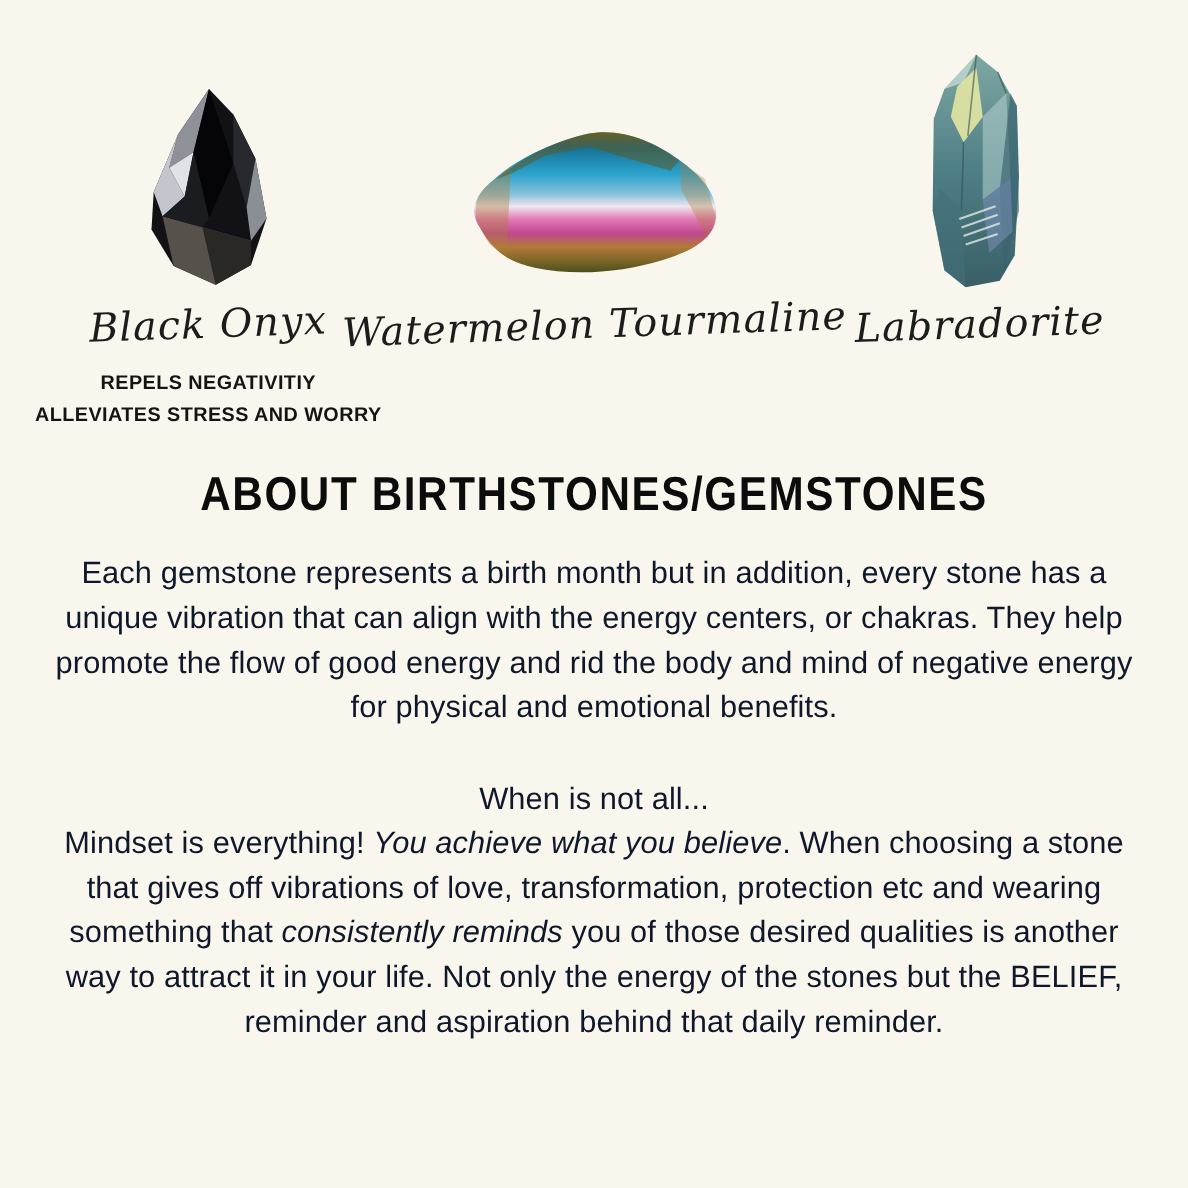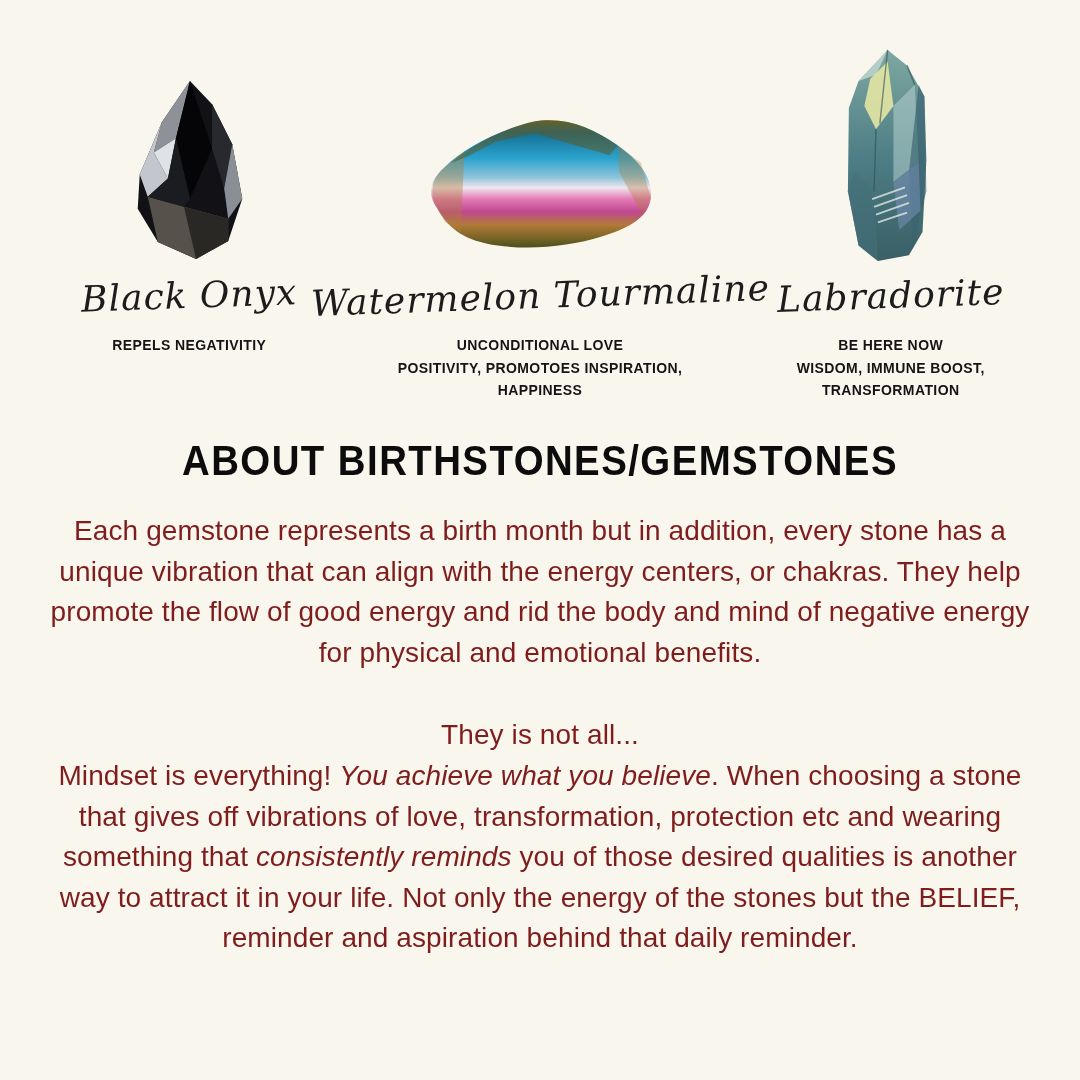--- a/index.html
+++ b/index.html
@@ -39,21 +39,21 @@
     height:62px;
     display:flex;
     align-items:center;
     justify-content:center;
     white-space:nowrap;
     letter-spacing:1px;
     transform:rotate(-2deg);
   }
   .stone-traits {
     margin-top:8px;
-    font-size:14px;
+    font-size:18px;
     font-weight:bold;
     letter-spacing:.4px;
     line-height:1.62;
     color:#141414;
   }
   
   .about-heading {
     margin-top:36px;
     text-align:center;
     font-size:40px;
@@ -61,21 +61,21 @@
     letter-spacing:1.5px;
     color:#0c0c0c;
     transform:scale(.96,1.08);
   }
   .body-text {
     width:1004px;
     margin:0 auto;
     text-align:center;
     font-size:28px;
     line-height:1.45;
-    color:#7f1d1d;
+    color:#0f172a;
     letter-spacing:.1px;
   }
   .paragraph-1 { margin-top:28px; }
   .interlude   { margin-top:42px; }
   .paragraph-2 em { }
 </style>
 </head>
 <body>
 
 <div class="canvas">
@@ -93,20 +93,21 @@
           <path d="M88 26 L108 66 L100 110 L88 70 Z" fill="#27292e"></path>
           <path d="M108 66 L118 120 L104 140 L100 110 Z" fill="#8a8f96"></path>
           <path d="M24 118 L34 163 L72 180 L104 162 L104 140 L60 128 Z" fill="#56514a"></path>
           <path d="M60 128 L104 140 L104 162 L72 180 Z" fill="#2a2825"></path>
           <path d="M44 100 L24 118 L60 128 L66 120 L52 60 Z" fill="#1b1c20"></path>
         </svg>
       </div>
       <div class="stone-name">Black Onyx</div>
       <div class="stone-traits">
           <div>REPELS NEGATIVITIY</div>
+          <div>ALLEVIATES STRESS AND WORRY</div>
         </div>
     </div>
 
     <div class="stone-col">
       <div class="gem-box">
         <svg width="252" height="152" viewBox="0 0 250 155">
           <defs>
             <linearGradient id="tgrad" x1="0" y1="0" x2="0" y2="1">
               <stop offset="0" stop-color="#6d6a2c"></stop>
               <stop offset="0.1" stop-color="#156f93"></stop>
@@ -120,25 +121,20 @@
               <stop offset="1" stop-color="#49511d"></stop>
             </linearGradient>
           </defs>
           <path d="M20 98 C10 84 12 70 28 56 C48 36 84 18 118 10 C150 4 178 16 204 34 C226 50 240 66 238 88 C236 106 218 118 188 127 C152 138 108 142 70 134 C40 128 28 112 20 98 Z" fill="url(#tgrad)"></path>
           <path d="M20 98 C12 82 14 68 28 56 L48 40 L44 122 L28 112 Z" opacity="0.40" fill="#b07c36"></path>
           <path d="M204 34 L228 52 L238 88 L230 106 L206 62 Z" opacity="0.35" fill="#b07c36"></path>
           <path d="M118 10 C150 4 178 16 204 34 L196 44 L120 22 L80 30 L50 46 L34 52 C58 32 90 16 118 10 Z" fill="#5d5a24" opacity="0.55"></path>
         </svg>
       </div>
       <div class="stone-name">Watermelon Tourmaline</div>
-      <div class="stone-traits">
-          <div>UNCONDITIONAL LOVE</div>
-          <div>POSITIVITY, PROMOTOES INSPIRATION,</div>
-          <div>HAPPINESS</div>
-        </div>
     </div>
 
     <div class="stone-col">
       <div class="gem-box">
         <svg width="116" height="218" viewBox="0 0 115 225">
           <defs>
             <linearGradient id="lgrad" x1="0" y1="0" x2="0" y2="1">
               <stop offset="0" stop-color="#7fa8a2"></stop>
               <stop offset="0.5" stop-color="#4e7e86"></stop>
               <stop offset="1" stop-color="#3a5f66"></stop>
@@ -149,29 +145,24 @@
           <path d="M36 34 L54 16 L60 62 L42 86 L30 62 Z" opacity="0.9" fill="#e3e6a2"></path>
           <path d="M60 62 L82 40 L86 120 L60 140 Z" opacity="0.55" fill="#b7d2cd"></path>
           <path d="M86 40 L92 52 L94 150 L80 206 L76 130 Z" opacity="0.65" fill="#39626e"></path>
           <path d="M13 150 L24 206 L44 222 L40 150 L20 130 Z" fill="#44707a" opacity="0.6"></path>
           <path d="M60 140 L86 120 L88 170 L66 190 Z" opacity="0.5" fill="#7d92bb"></path>
           <path d="M54 4 L46 80 M74 20 L82 40 M42 86 L40 150" stroke="#2f5059" stroke-width="1.5" fill="none" opacity="0.6"></path>
           <path d="M38 158 L72 146 M40 166 L74 154 M42 174 L76 162 M44 182 L74 172" stroke="#e9f2ec" stroke-width="2" fill="none" opacity="0.75"></path>
         </svg>
       </div>
       <div class="stone-name">Labradorite</div>
-      <div class="stone-traits">
-          <div>BE HERE NOW</div>
-          <div>WISDOM, IMMUNE BOOST,</div>
-          <div>TRANSFORMATION</div>
-        </div>
     </div>
 
   </div>
 
   <div>
     <h1 class="about-heading">ABOUT BIRTHSTONES/GEMSTONES</h1>
     <p class="body-text paragraph-1">Each gemstone represents a birth month but in addition, every stone has a unique vibration that can align with the energy centers, or chakras. They help promote the flow of good energy and rid the body and mind of negative energy for physical and emotional benefits.</p>
-    <p class="body-text interlude">They is not all...</p>
+    <p class="body-text interlude">When is not all...</p>
     <p class="body-text paragraph-2"><span>Mindset is everything! </span><em>You achieve what you believe</em><span>. When choosing a stone that gives off vibrations of love, transformation, protection etc and wearing something that </span><em>consistently reminds</em><span> you of those desired qualities is another way to attract it in your life. Not only the energy of the stones but the BELIEF, reminder and aspiration behind that daily reminder.</span></p>
   </div>
 
 </div>
 
 </body></html>

